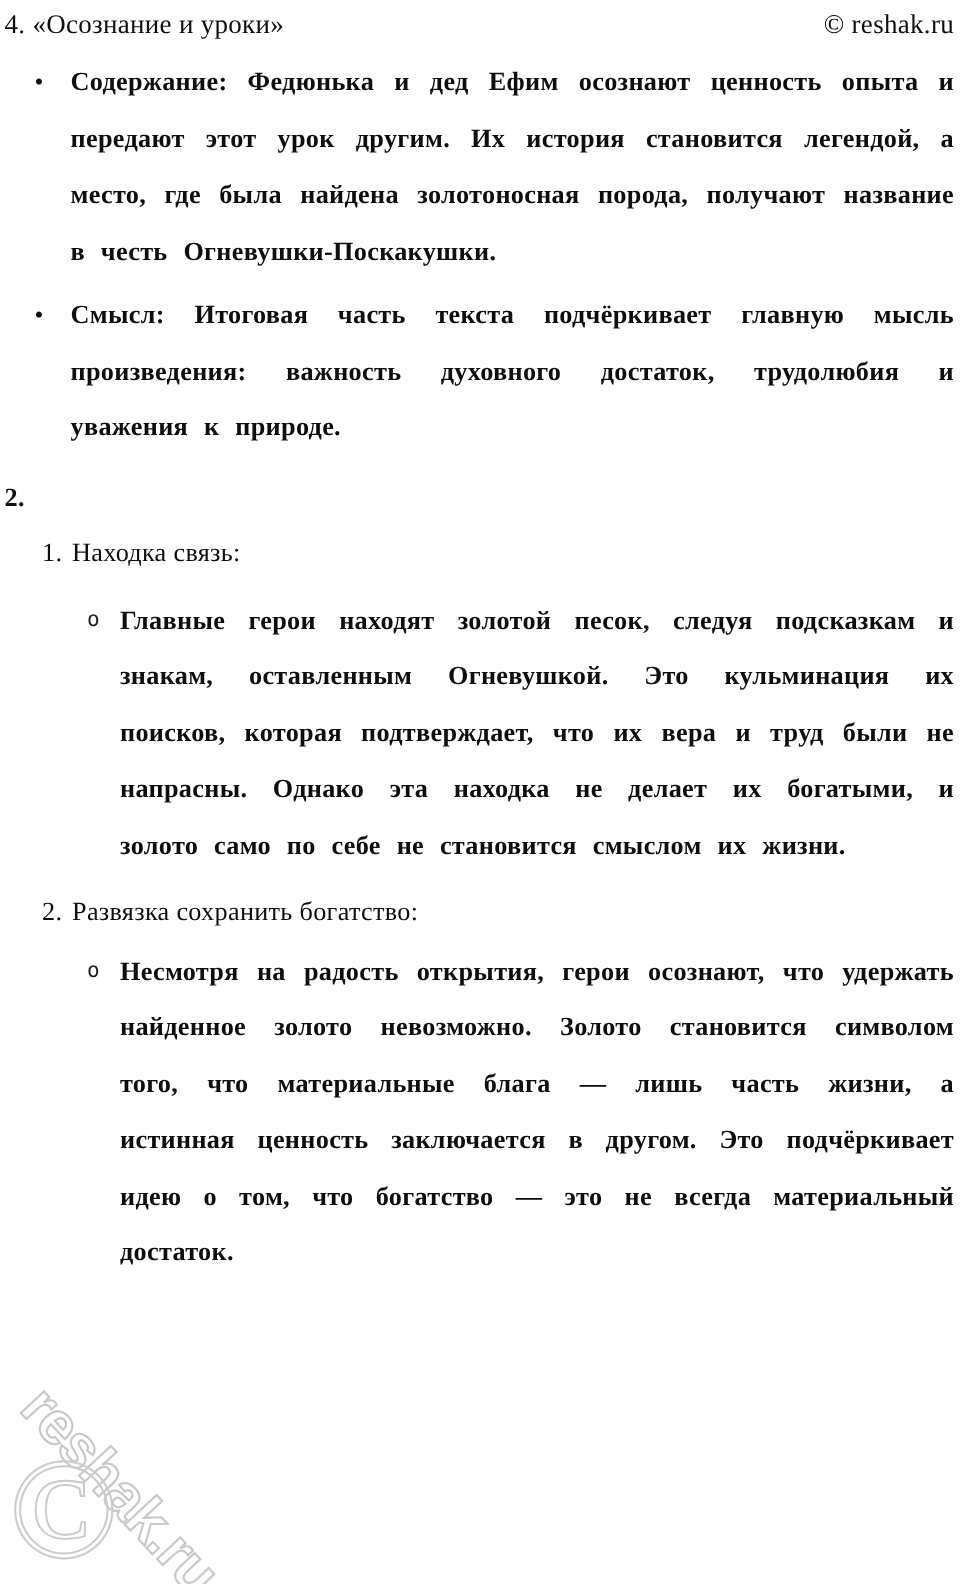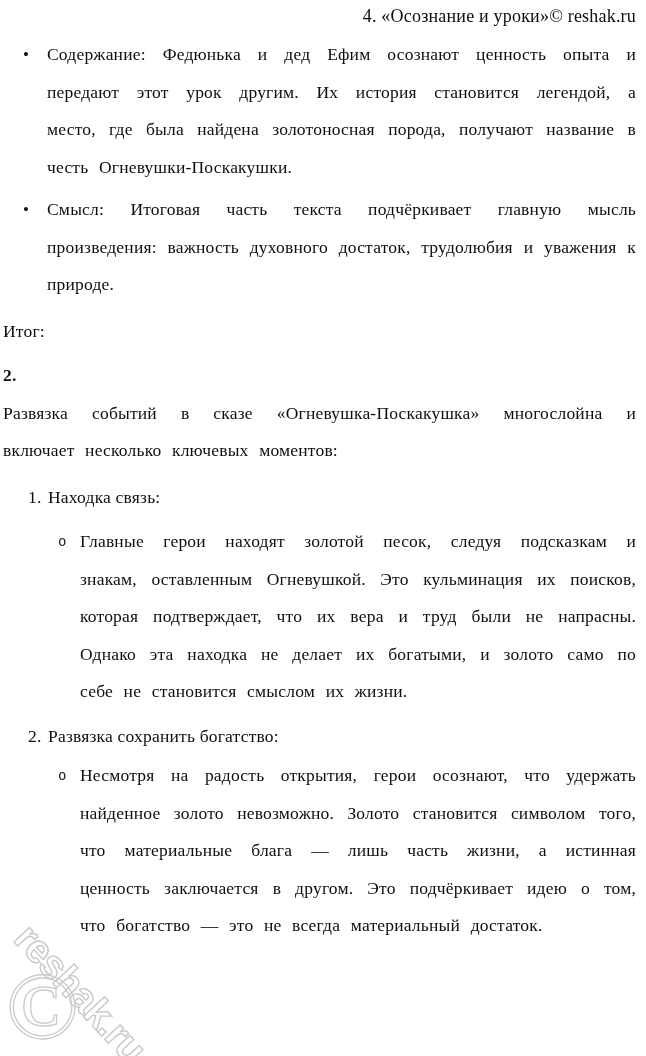--- a/index.html
+++ b/index.html
@@ -17,38 +17,39 @@
   }
   .watermark-layer {
     position: absolute; inset: 0;
     z-index: 0;
     pointer-events: none;
   }
   .content-layer { position: relative; z-index: 1; }
 
   .header-row {
     display: flex;
-    justify-content: flex-end;
+    justify-content: space-between;
     align-items: baseline;
     padding: 5px 10px 0 3px;
     font-size: 18px;
     line-height: 23px;
     letter-spacing: 0.2px;
   }
 
   .content {
     padding: 0 10px 0 3px;
     margin-top: 8px;
     font-size: 17.5px;
     line-height: 37.5px;
     letter-spacing: 0.2px;
   }
   .just {
     text-align: justify;
     word-spacing: 6px;
+    font-weight: bold;
   }
 
   .b-item { position: relative; padding-left: 44px; }
   .b-item.first { min-height: 150px; margin-bottom: 5px; }
   .b-item.second { min-height: 112px; margin-bottom: 9px; }
   .b-marker {
     position: absolute; left: 20px; top: 0;
     font-size: 17px;
   }
 
@@ -96,26 +97,24 @@
       <div class="b-item first">
         <span class="b-marker">•</span>
         <p class="just">Содержание: Федюнька и дед Ефим осознают ценность опыта и передают этот урок другим. Их история становится легендой, а место, где была найдена золотоносная порода, получают название в честь Огневушки-Поскакушки.</p>
       </div>
 
       <div class="b-item second">
         <span class="b-marker">•</span>
         <p class="just">Смысл: Итоговая часть текста подчёркивает главную мысль произведения: важность духовного достаток, трудолюбия и уважения к природе.</p>
       </div>
 
-      <p class="summary-label">Итог:</p>
 
 
       <p class="section-num">2.</p>
 
-      <p class="section-intro just">Развязка событий в сказе «Огневушка-Поскакушка» многослойна и включает несколько ключевых моментов:</p>
 
       <div class="n-item one">
         <span class="n-marker">1.</span>
         <p>Находка связь:</p>
       </div>
 
       <div class="s-item one">
         <span class="s-marker">o</span>
         <p class="just">Главные герои находят золотой песок, следуя подсказкам и знакам, оставленным Огневушкой. Это кульминация их поисков, которая подтверждает, что их вера и труд были не напрасны. Однако эта находка не делает их богатыми, и золото само по себе не становится смыслом их жизни.</p>
       </div>

